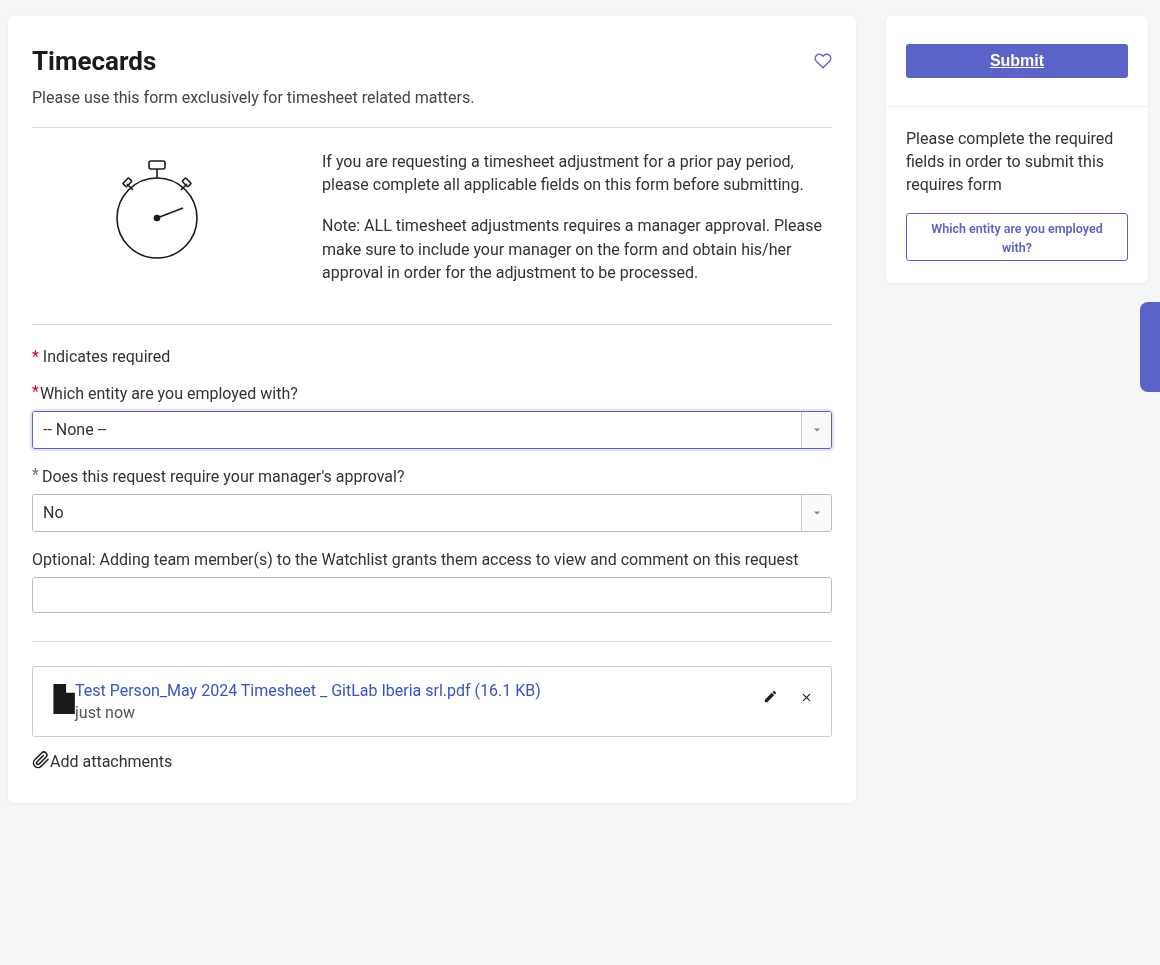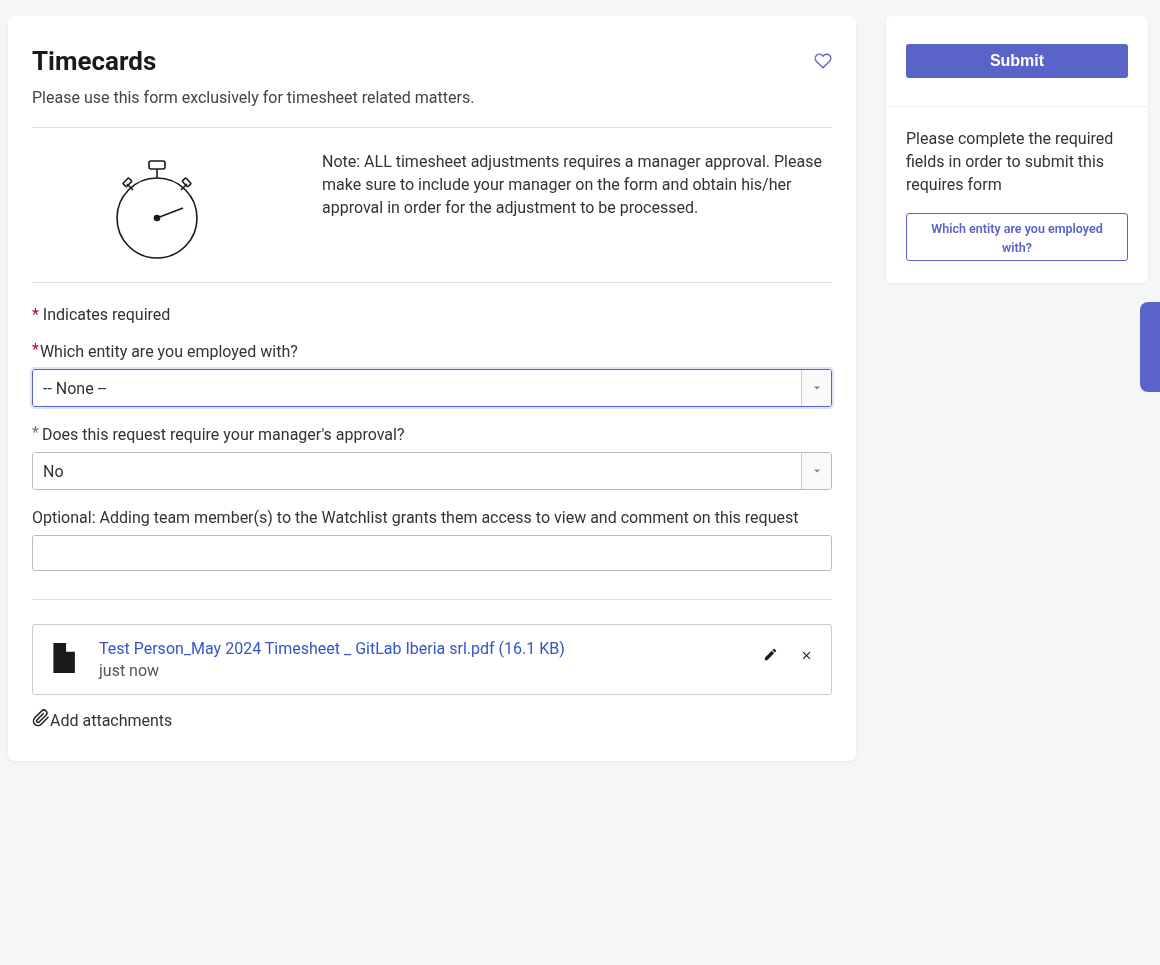--- a/index.html
+++ b/index.html
@@ -137,21 +137,20 @@
       border-radius: 3px;
       padding: 0 10px;
       font-size: 16px;
     }
     .attachment-card {
       border: 1px solid #ccc;
       border-radius: 3px;
       padding: 14px 52px 14px 16px;
       display: flex;
       align-items: center;
-      gap: 24px;
       margin-top: 24px;
       margin-bottom: 14px;
       position: relative;
     }
     .file-icon { flex-shrink: 0; }
     .attachment-col { flex: 1; }
     .attachment-name {
       color: #3753c8;
       font-size: 16px;
       margin-bottom: 3px;
@@ -185,20 +184,21 @@
     .submit-btn {
       width: 100%;
       height: 34px;
       background: #5A63C7;
       color: #fff;
       border: none;
       border-radius: 3px;
       font-size: 16px;
       font-weight: 600;
       cursor: pointer;
+      text-decoration: underline;
     }
     .side-divider { border: none; border-top: 1px solid #eee; }
     .side-message {
       padding: 20px 20px 16px 20px;
       font-size: 16px;
       color: #333;
       line-height: 1.45;
     }
     .required-link-box {
       margin: 0 20px 22px 20px;
@@ -249,20 +249,21 @@
         <line x1="44" y1="11" x2="44" y2="20"></line>
         <line x1="14" y1="26" x2="20" y2="32"></line>
         <rect x="10" y="22" width="8" height="5" rx="1" transform="rotate(-45 14 24)"></rect>
         <line x1="74" y1="26" x2="68" y2="32"></line>
         <rect x="70" y="22" width="8" height="5" rx="1" transform="rotate(45 74 24)"></rect>
         <circle cx="44" cy="60" r="2.5" fill="#1a1a1a"></circle>
         <line x1="44" y1="60" x2="70" y2="50"></line>
       </svg>
     </div>
     <div class="intro-text">
+      <p>If you are requesting a timesheet adjustment for a prior pay period, please complete all applicable fields on this form before submitting.</p>
       <p>Note: ALL timesheet adjustments requires a manager approval. Please make sure to include your manager on the form and obtain his/her approval in order for the adjustment to be processed.</p>
     </div>
   </div>
 
   <hr class="divider">
 
   <p class="required-note">
     <span class="required-star">*</span>&nbsp;<span>Indicates required</span>
   </p>
 

